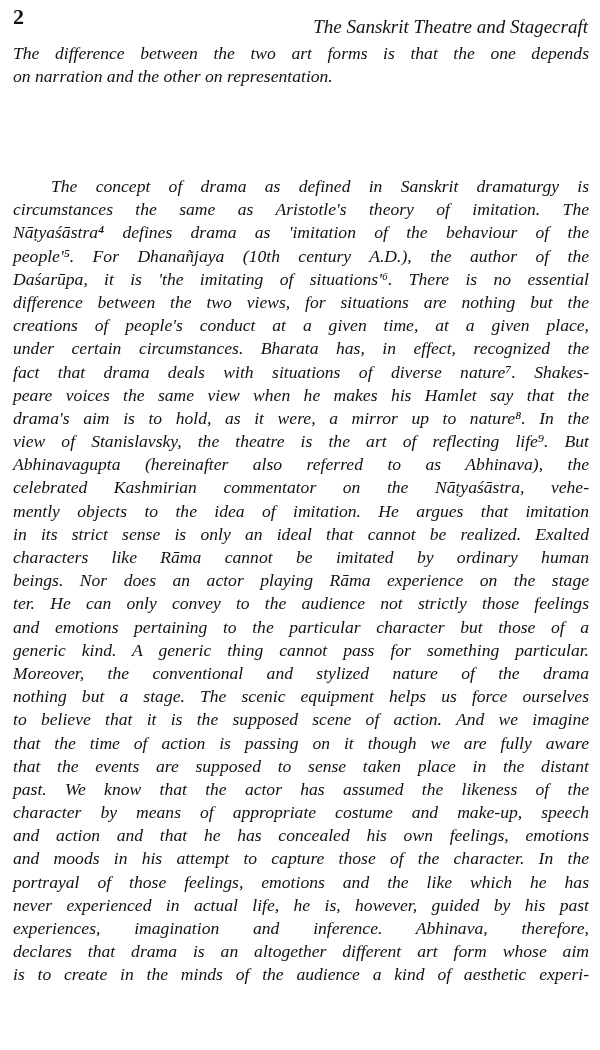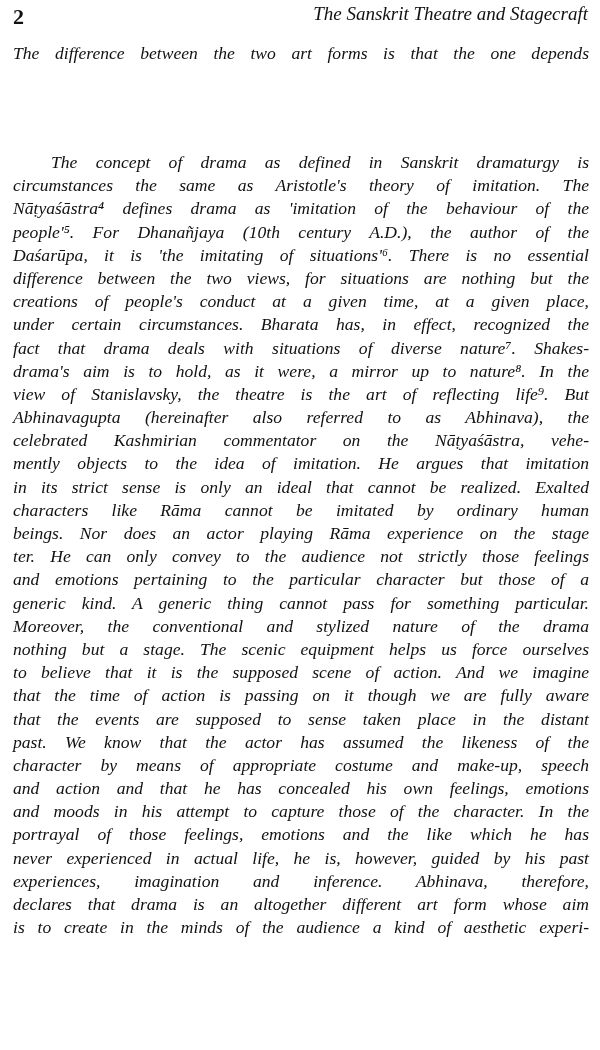--- a/index.html
+++ b/index.html
@@ -3,51 +3,53 @@
 <meta charset="utf-8">
 <style>
   html, body { margin: 0; padding: 0; }
   body {
     width: 600px; height: 1050px; background: #ffffff; overflow: hidden;
     font-family: "Liberation Serif", "DejaVu Serif", serif; color: #111;
   }
   .page { position: relative; width: 600px; height: 1050px; }
   .header { position: absolute; top: 0; left: 0; width: 600px; height: 34px; }
   .page-number { position: absolute; left: 13px; top: 4px; font-size: 22px; font-weight: bold; }
-  .running-title { position: absolute; right: 12px; top: 3px; font-size: 19px; font-style: italic; }
+  .running-title { position: absolute; right: 12px; top: 16px; font-size: 19px; font-style: italic; }
   .para { position: absolute; left: 13px; width: 576px; font-size: 17.6px; line-height: 23.2px; text-align: justify; font-style: italic; }
   .line { display: block; text-align: justify; text-align-last: justify; white-space: nowrap; height: 23.2px; }
   .line.last { text-align-last: left; }
   .p1 { top: 42px; }
   .p2 { top: 151px; }
-  .indent { padding-left: 38px; }
+  .indent { padding-left: 38px; margin-top: 24px; }
 </style>
 </head>
 <body>
 
 <div class="page">
   <div class="header">
     <span class="page-number">2</span>
     <span class="running-title">The Sanskrit Theatre and Stagecraft</span>
   </div>
 
   <div class="para p1">
     <span class="line">The difference between the two art forms is that the one depends</span>
+    <span class="line last">on narration and the other on representation.</span>
   </div>
 
   <div class="para p2">
     <span class="line indent">The concept of drama as defined in Sanskrit dramaturgy is</span>
     <span class="line">circumstances the same as Aristotle's theory of imitation. The</span>
     <span class="line">Nāṭyaśāstra⁴ defines drama as 'imitation of the behaviour of the</span>
     <span class="line">people'⁵. For Dhanañjaya (10th century A.D.), the author of the</span>
     <span class="line">Daśarūpa, it is 'the imitating of situations'⁶. There is no essential</span>
     <span class="line">difference between the two views, for situations are nothing but the</span>
     <span class="line">creations of people's conduct at a given time, at a given place,</span>
     <span class="line">under certain circumstances. Bharata has, in effect, recognized the</span>
     <span class="line">fact that drama deals with situations of diverse nature⁷. Shakes-</span>
+    <span class="line">peare voices the same view when he makes his Hamlet say that the</span>
     <span class="line">drama's aim is to hold, as it were, a mirror up to nature⁸. In the</span>
     <span class="line">view of Stanislavsky, the theatre is the art of reflecting life⁹. But</span>
     <span class="line">Abhinavagupta (hereinafter also referred to as Abhinava), the</span>
     <span class="line">celebrated Kashmirian commentator on the Nāṭyaśāstra, vehe-</span>
     <span class="line">mently objects to the idea of imitation. He argues that imitation</span>
     <span class="line">in its strict sense is only an ideal that cannot be realized. Exalted</span>
     <span class="line">characters like Rāma cannot be imitated by ordinary human</span>
     <span class="line">beings. Nor does an actor playing Rāma experience on the stage</span>
     <span class="line">ter. He can only convey to the audience not strictly those feelings</span>
     <span class="line">and emotions pertaining to the particular character but those of a</span>

